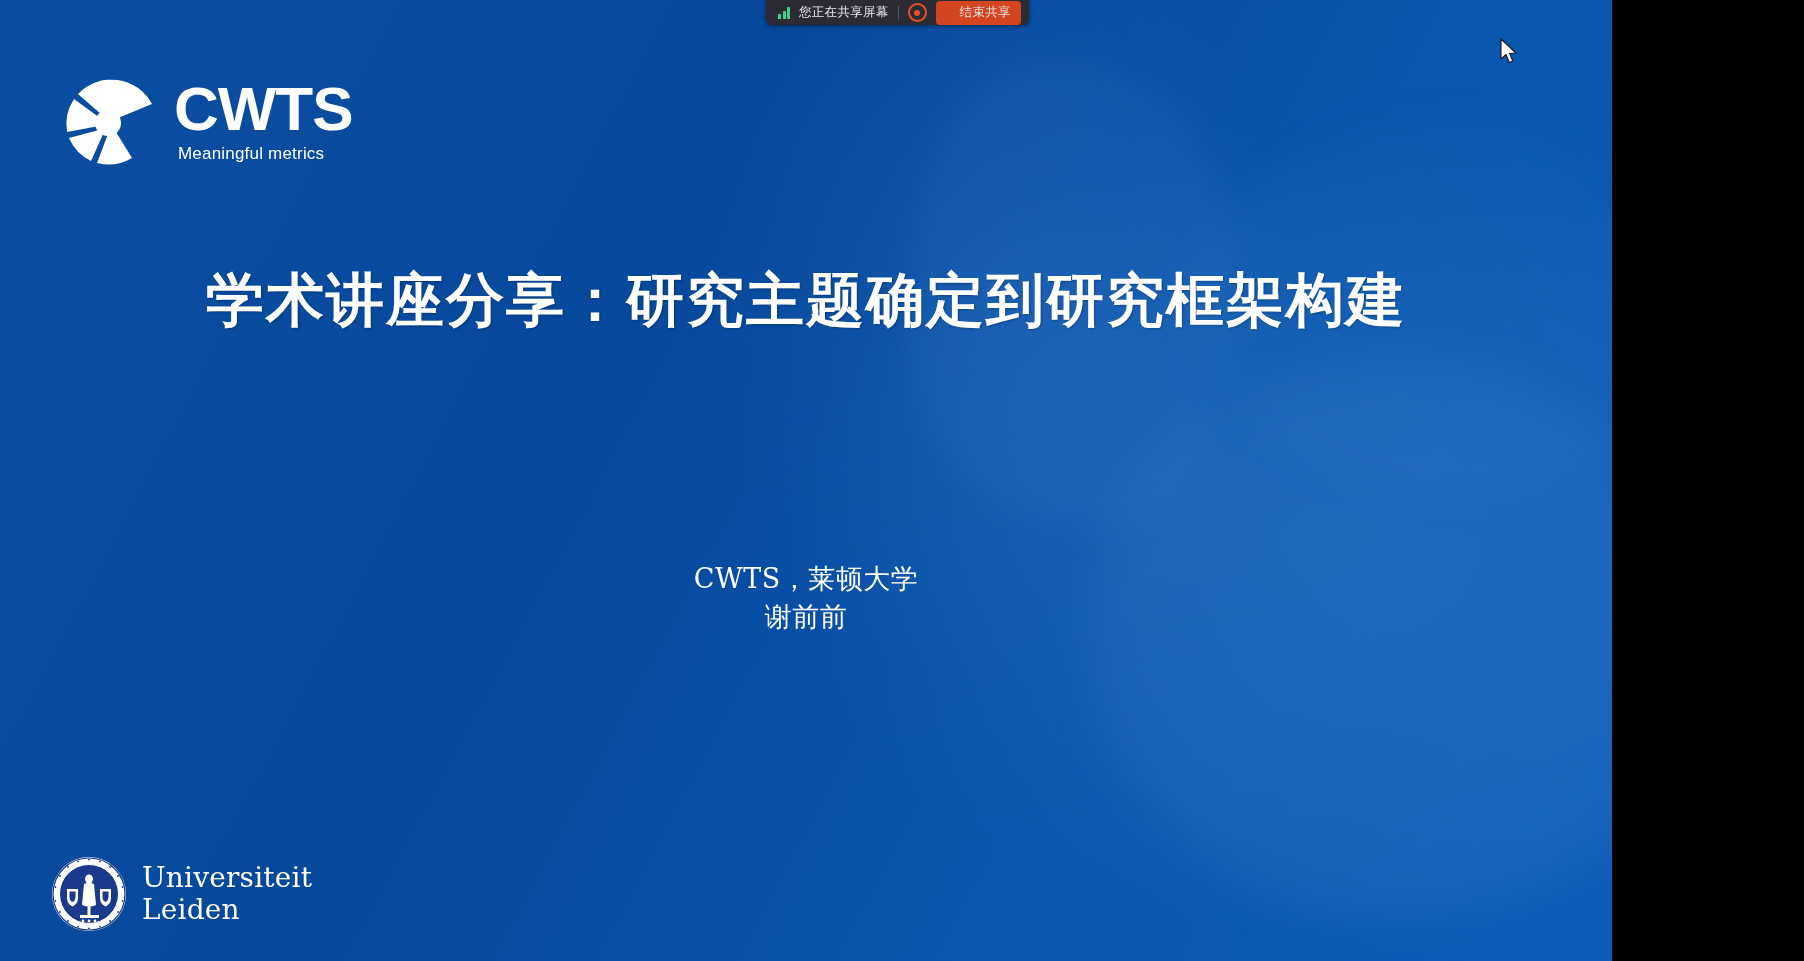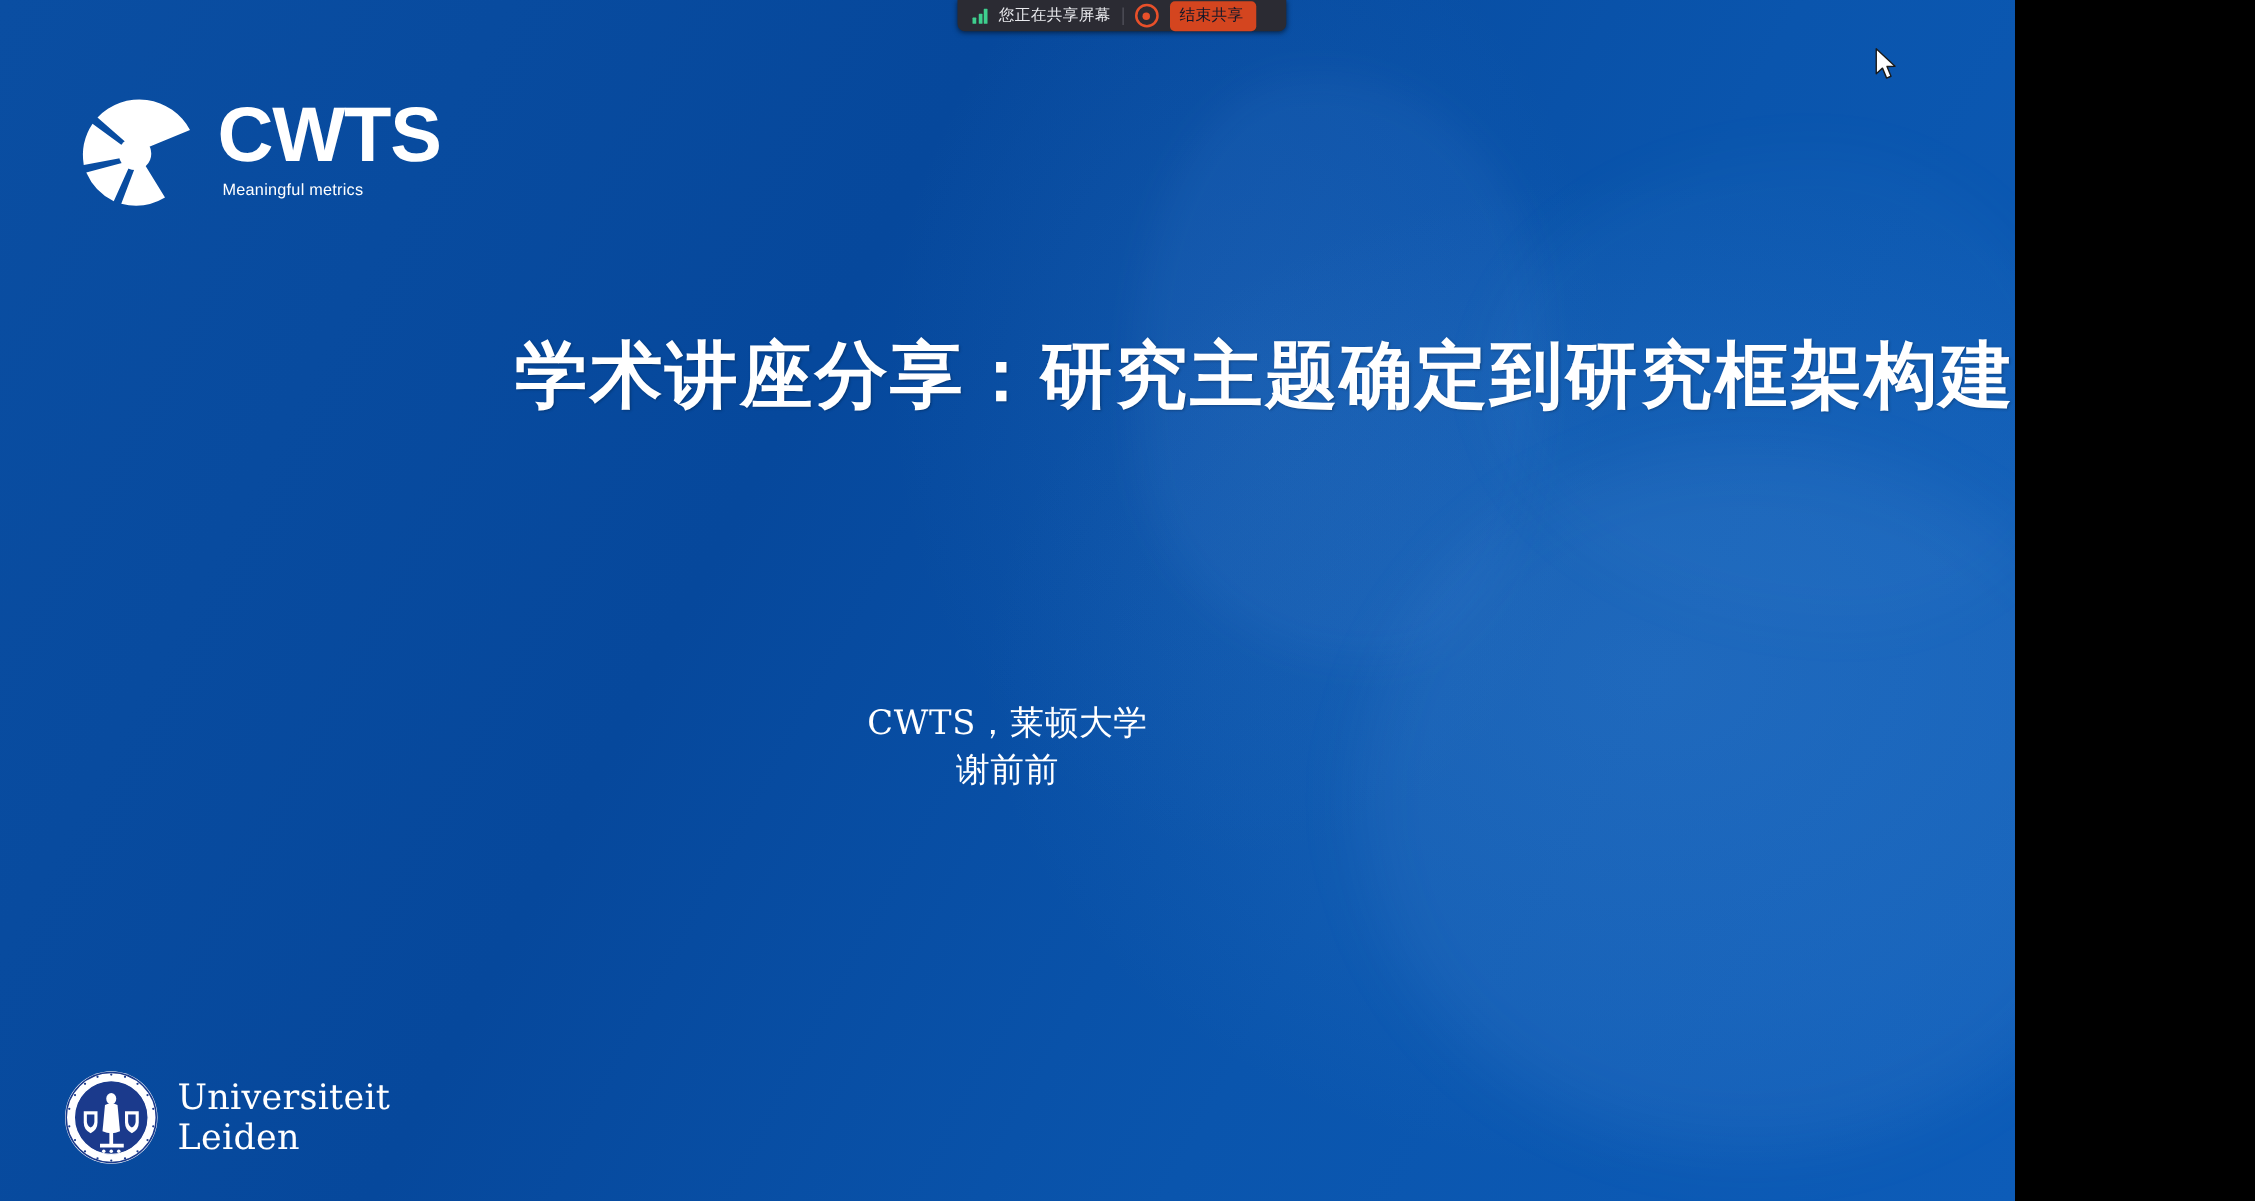--- a/index.html
+++ b/index.html
@@ -73,23 +73,23 @@
     left: 50%; top: 50%;
     transform: translate(-50%,-50%);
     width: 6px; height: 6px;
     border-radius: 50%;
     background: #e8502a;
   }
   #share-bar .stop-btn {
     margin-left: 9px;
     margin-right: 8px;
     background: #d4451f;
-    color: #0f172a;
+    color: #e5e5e5;
     font-size: 12.5px;
-    padding: 3px 10px 4px 8px;
+    padding: 3px 10px 4px 24px;
     border-radius: 4px;
     border: none;
     white-space: nowrap;
     cursor: pointer;
     letter-spacing: .3px;
   }
 
   
   #slide {
     position: absolute;
@@ -147,33 +147,33 @@
   }
   #cwts-logo .word {
     color: #ffffff;
     font-size: 62px;
     font-weight: bold;
     letter-spacing: -1px;
     line-height: 0.95;
   }
   #cwts-logo .tagline {
     color: #ffffff;
-    font-size: 13px;
+    font-size: 17px;
     margin-top: 5px;
     margin-left: 4px;
     letter-spacing: .2px;
     font-weight: normal;
   }
 
   
   #slide-title {
     position: absolute;
     left: 0; right: 0;
     top: 262px;
-    text-align: right;
+    text-align: center;
     color: #ffffff;
     font-size: 58px;
     font-weight: bold;
     letter-spacing: 2px;
     font-family: "DejaVu Serif", "Liberation Serif", serif;
     text-shadow: 1px 1px 2px rgba(0,0,0,0.25);
   }
 
   
   #author-block {

